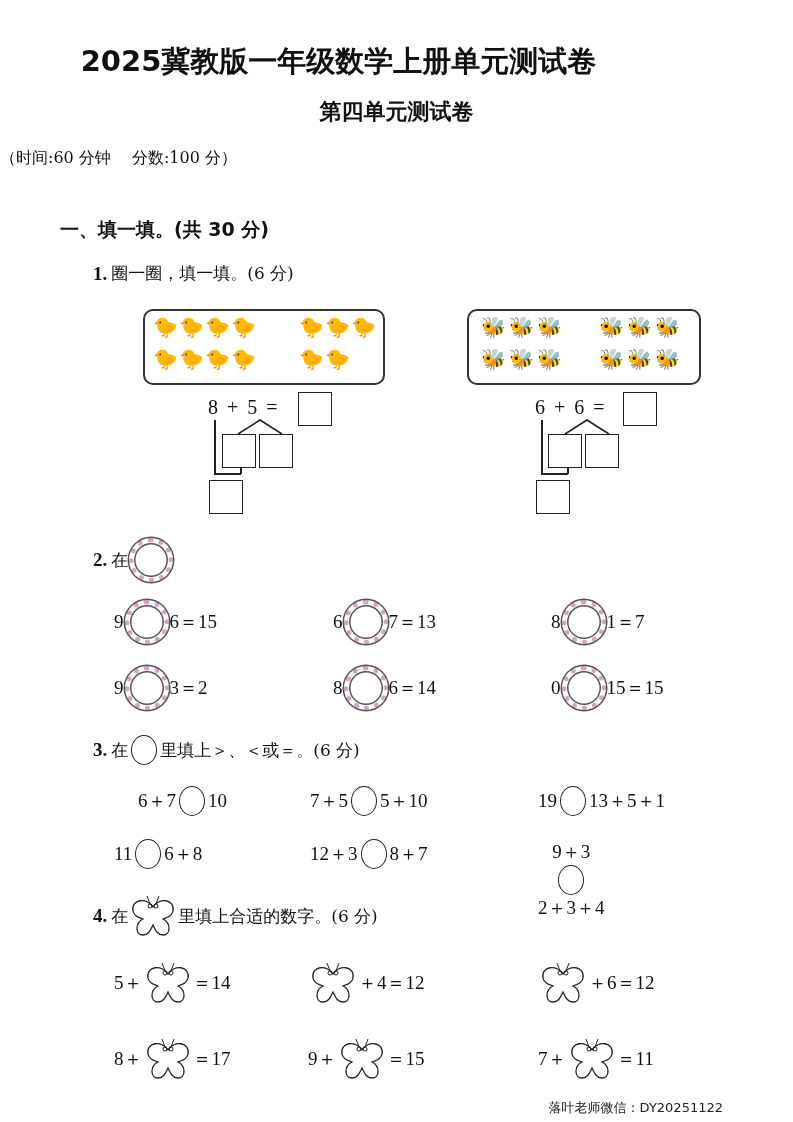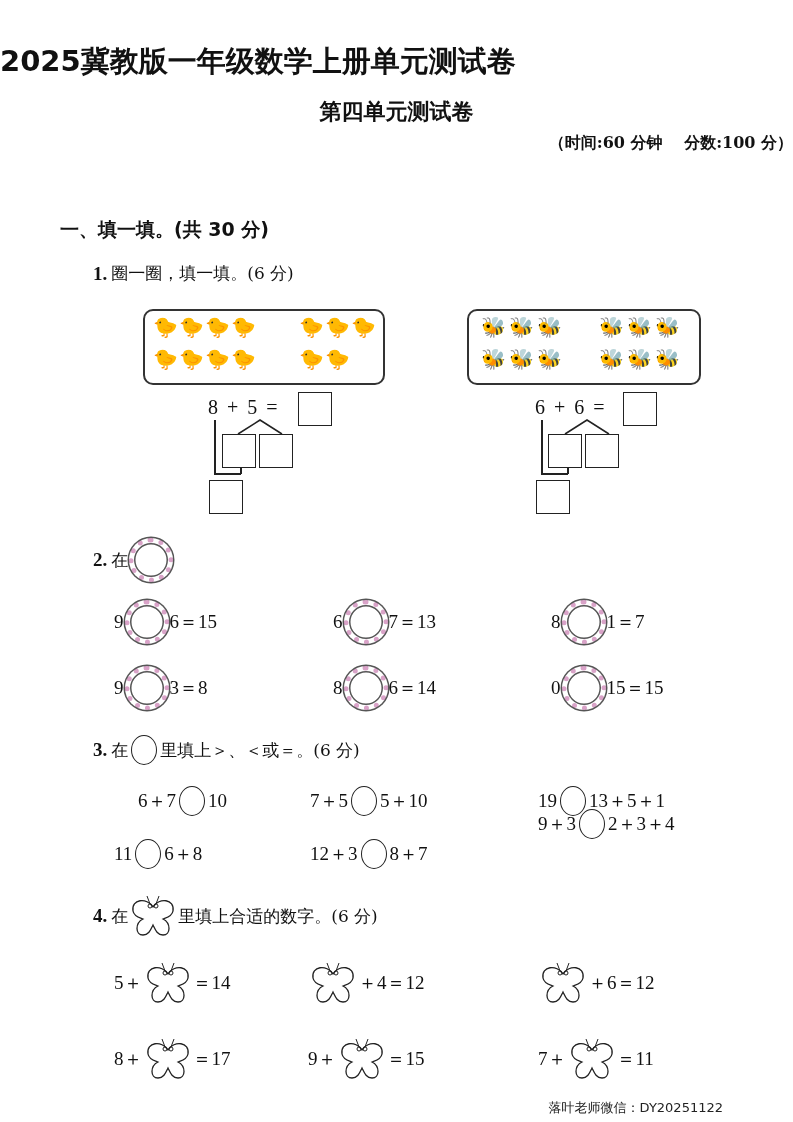--- a/index.html
+++ b/index.html
@@ -1,20 +1,20 @@
 <!DOCTYPE html>
 <html><head>
 <meta charset="utf-8">
 <style>
   html,body{margin:0;padding:0;background:#fff;}
   body{width:793px;height:1122px;position:relative;overflow:hidden;font-family:"DejaVu Serif","Liberation Serif",serif;color:#111;}
   .abs{position:absolute;}
-  .title{left:0;width:677px;top:42px;text-align:left;font-size:29px;font-weight:bold;font-family:"DejaVu Sans","Liberation Sans",sans-serif;letter-spacing:0px;}
+  .title{left:0;width:677px;top:42px;text-align:center;font-size:29px;font-weight:bold;font-family:"DejaVu Sans","Liberation Sans",sans-serif;letter-spacing:0px;}
   .subtitle{left:0;width:793px;top:97px;text-align:center;font-size:22px;font-weight:bold;font-family:"DejaVu Sans","Liberation Sans",sans-serif;}
-  .meta{left:0;width:793px;top:133px;text-align:right;font-size:16px;font-weight:bold;}
+  .meta{left:0;width:793px;top:148px;text-align:left;font-size:16px;}
   .section{left:60px;top:217px;font-size:19px;font-weight:bold;font-family:"DejaVu Sans","Liberation Sans",sans-serif;}
   .q{font-size:17px;display:flex;align-items:center;}
   .q .num{font-weight:bold;margin-right:4px;font-family:"Liberation Serif",serif;font-size:19px;}
   .box{position:absolute;border:1.5px solid #222;background:#fff;}
   .pic{position:absolute;border:2px solid #333;border-radius:10px;background:#fff;}
   .eq{position:absolute;font-size:20px;font-family:"Liberation Serif",serif;letter-spacing:2px;}
   .line{position:absolute;background:#222;}
   .item{position:absolute;font-size:19px;font-family:"Liberation Serif",serif;display:flex;align-items:center;}
   .flower{display:inline-block;width:44px;height:44px;border-radius:50%;border:5px dotted #d9a3c8;box-shadow:0 0 0 1.5px #555, inset 0 0 0 1.5px #555;box-sizing:border-box;margin:0 1px;background:#fff;}
   .circle{display:inline-block;width:24px;height:28px;border:1.5px solid #222;border-radius:50%;margin:0 3px;}
@@ -120,21 +120,21 @@
       <span>7＝13</span>
     </div>
     <div class="item" style="left: 551px; top: 600px;">
       <span>8</span>
       <span class="flower"></span>
       <span>1＝7</span>
     </div>
     <div class="item" style="left: 114px; top: 666px;">
       <span>9</span>
       <span class="flower"></span>
-      <span>3＝8</span>
+      <span>3＝2</span>
     </div>
     <div class="item" style="left: 333px; top: 666px;">
       <span>8</span>
       <span class="flower"></span>
       <span>6＝14</span>
     </div>
     <div class="item" style="left: 551px; top: 666px;">
       <span>0</span>
       <span class="flower"></span>
       <span>15＝15</span>
@@ -166,21 +166,21 @@
     <div class="item" style="left: 114px; top: 839px;">
       <span>11</span>
       <span class="circle"></span>
       <span>6＋8</span>
     </div>
     <div class="item" style="left: 310px; top: 839px;">
       <span>12＋3</span>
       <span class="circle"></span>
       <span>8＋7</span>
     </div>
-    <div class="item" style="left: 538px; top: 809px;">
+    <div class="item" style="left: 538px; top: 839px; flex-direction: column;">
       <span>9＋3</span>
       <span class="circle"></span>
       <span>2＋3＋4</span>
     </div>
   </div>
 
 <div class="abs q" style="left:93px;top:893px;">
   <span class="num">4.</span>
   <span>在</span>
   <svg class="bfly" viewBox="0 0 48 46">

